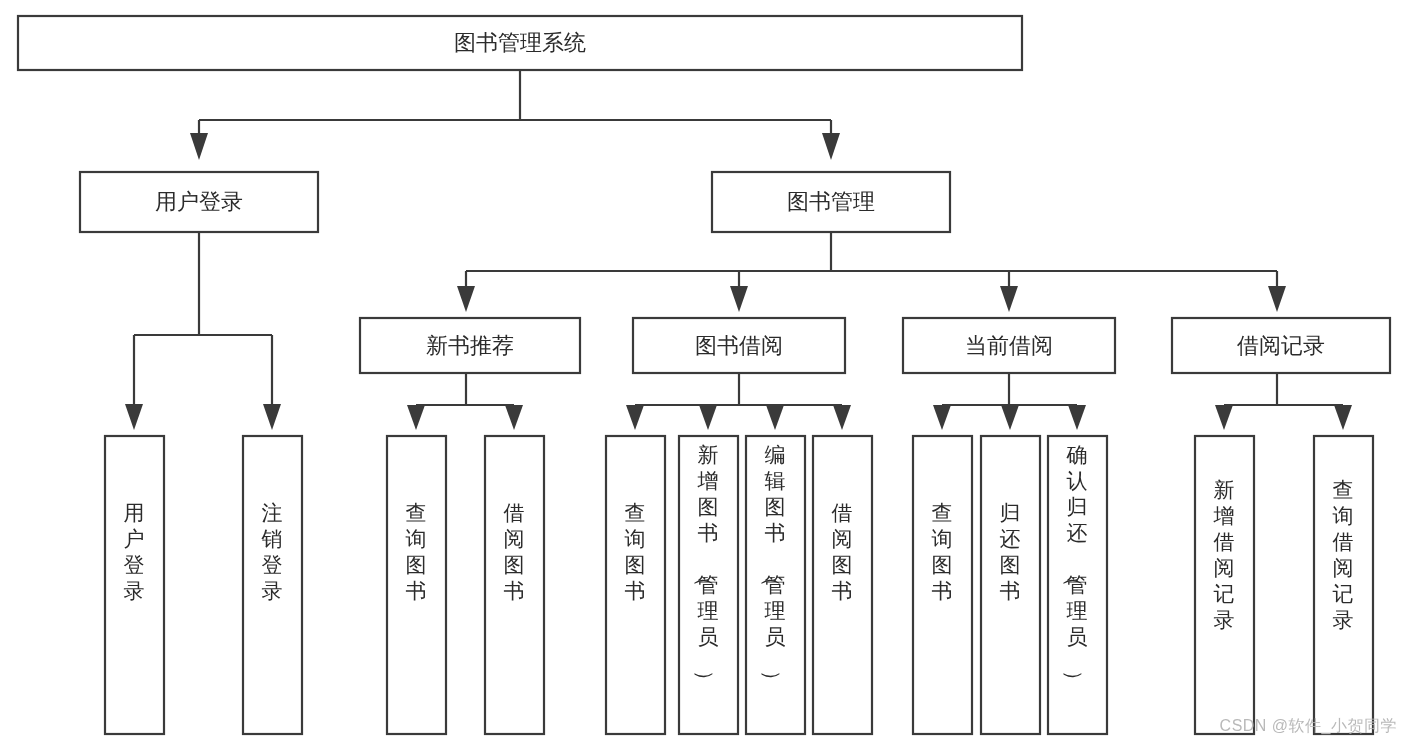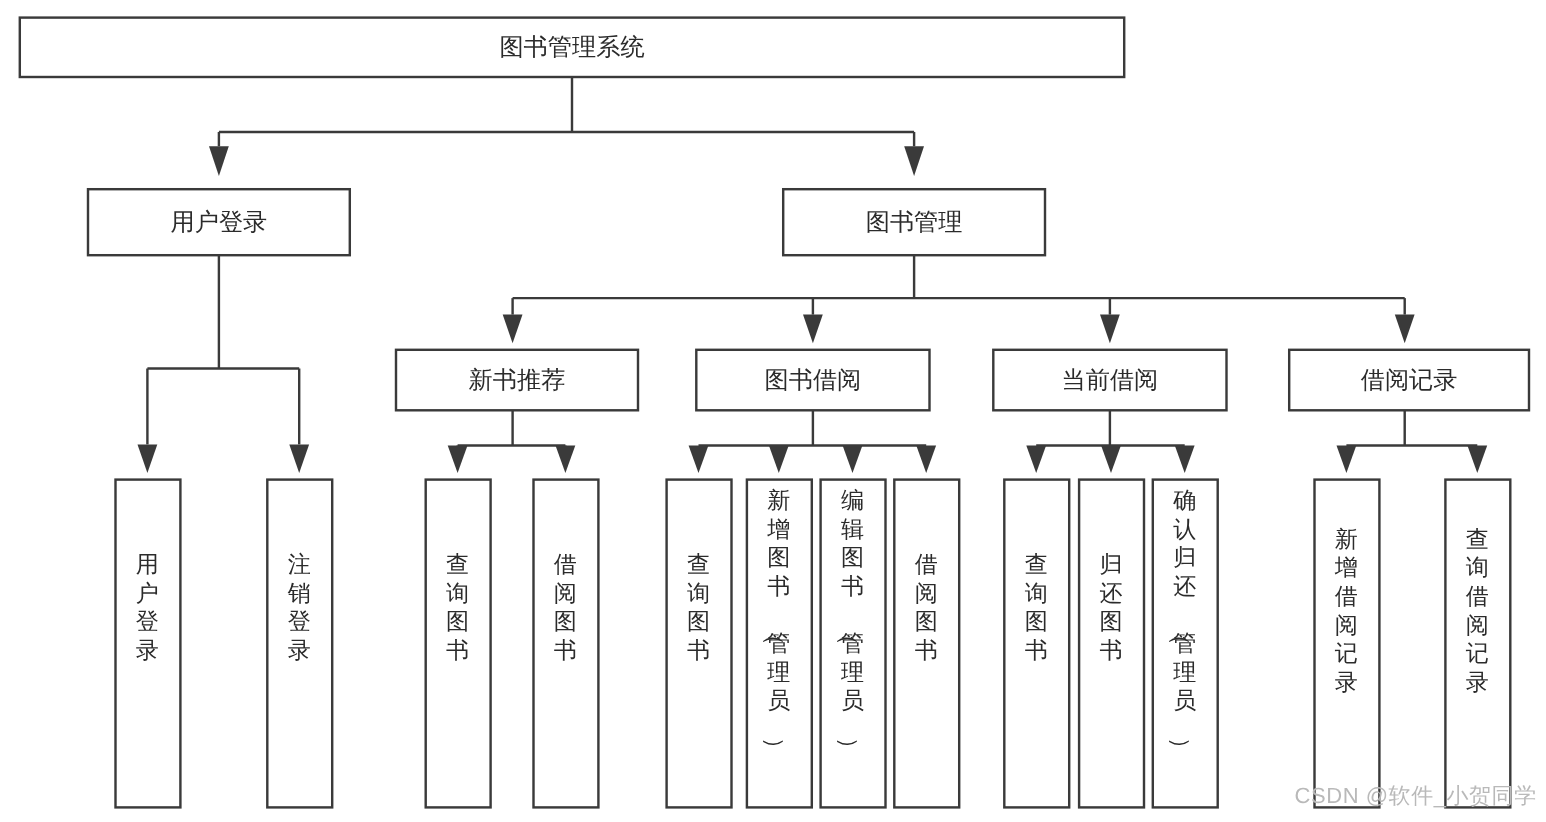--- a/index.html
+++ b/index.html
@@ -54,21 +54,21 @@
     fill: #2b2b2b;
     font-family: "Liberation Sans", "DejaVu Sans", sans-serif;
     font-size: 21px;
     text-anchor: middle;
   }
   .watermark-text {
     position: absolute;
     right: 8px;
     bottom: 6px;
     font-family: "Liberation Sans", "DejaVu Sans", sans-serif;
-    font-size: 20px;
+    font-size: 16px;
     color: #b9b9b9;
     white-space: nowrap;
     letter-spacing: 0.5px;
   }
 </style>
 </head>
 <body>
 
 <div id="diagram-root">
 

